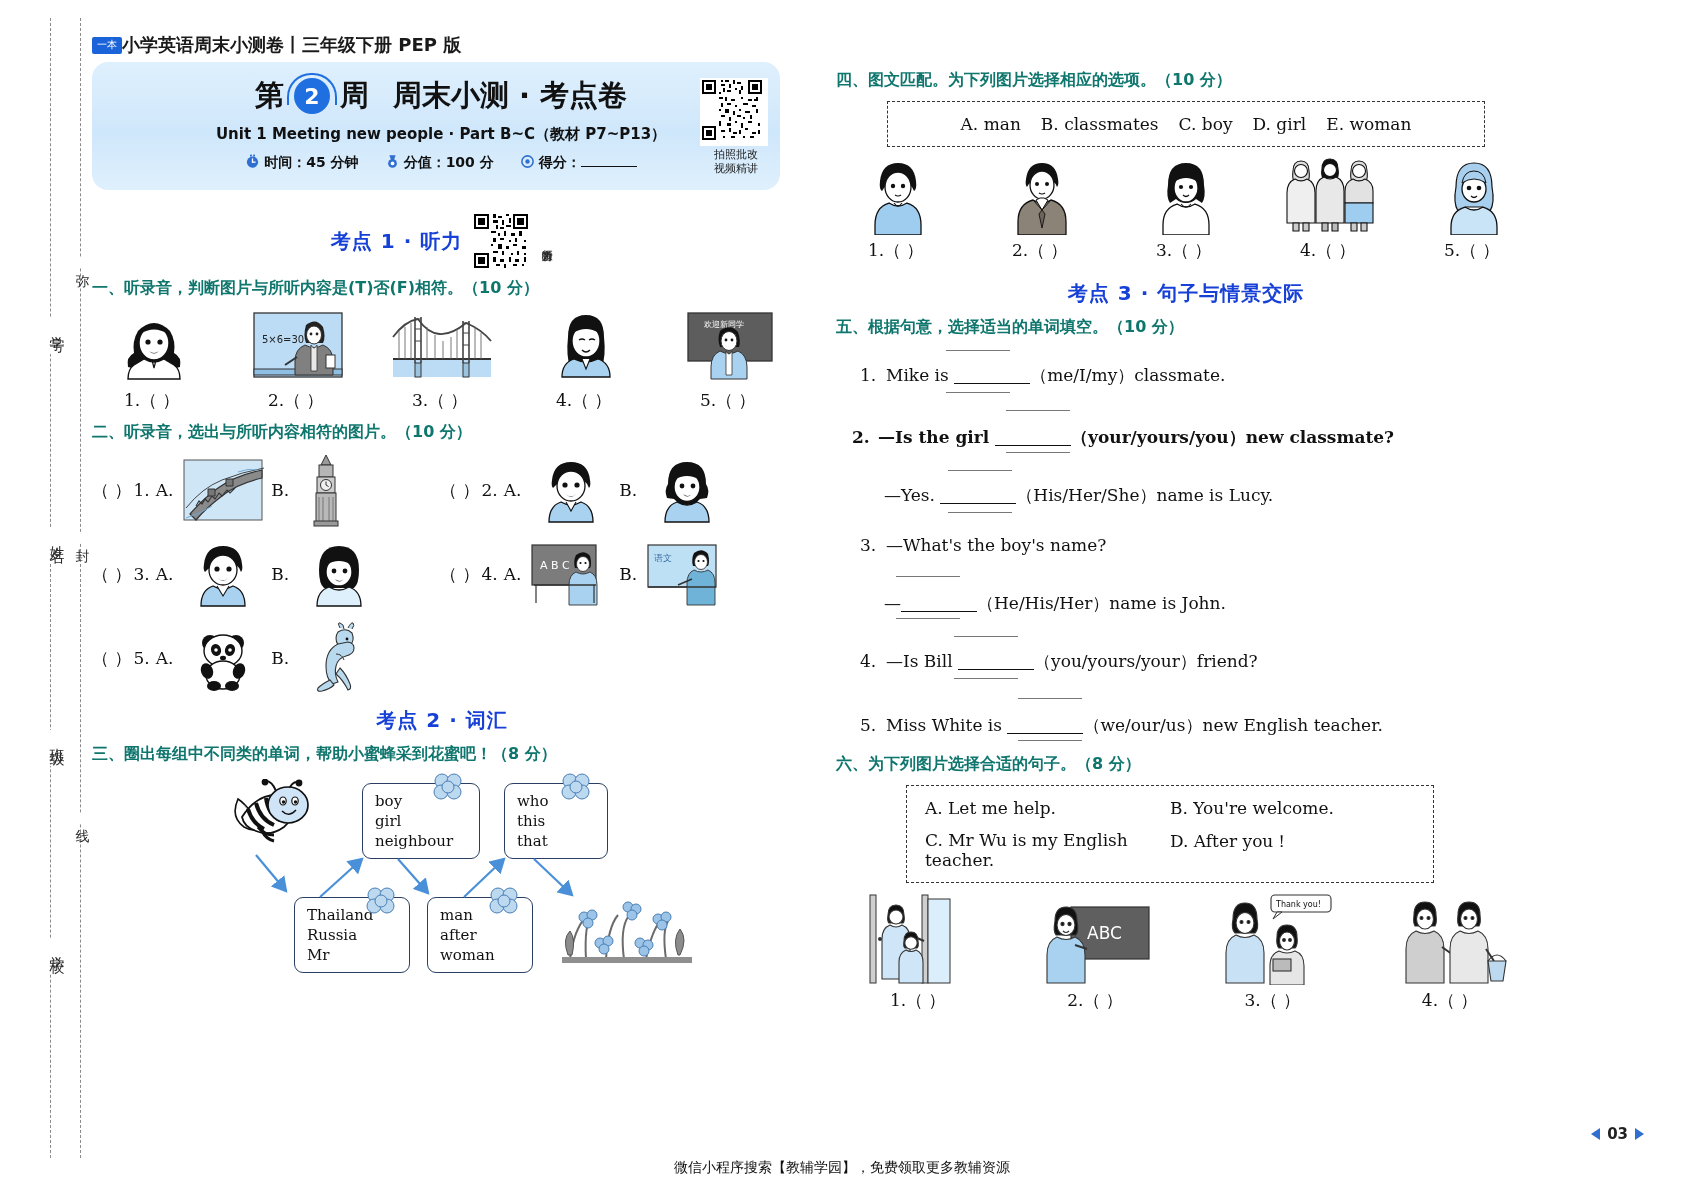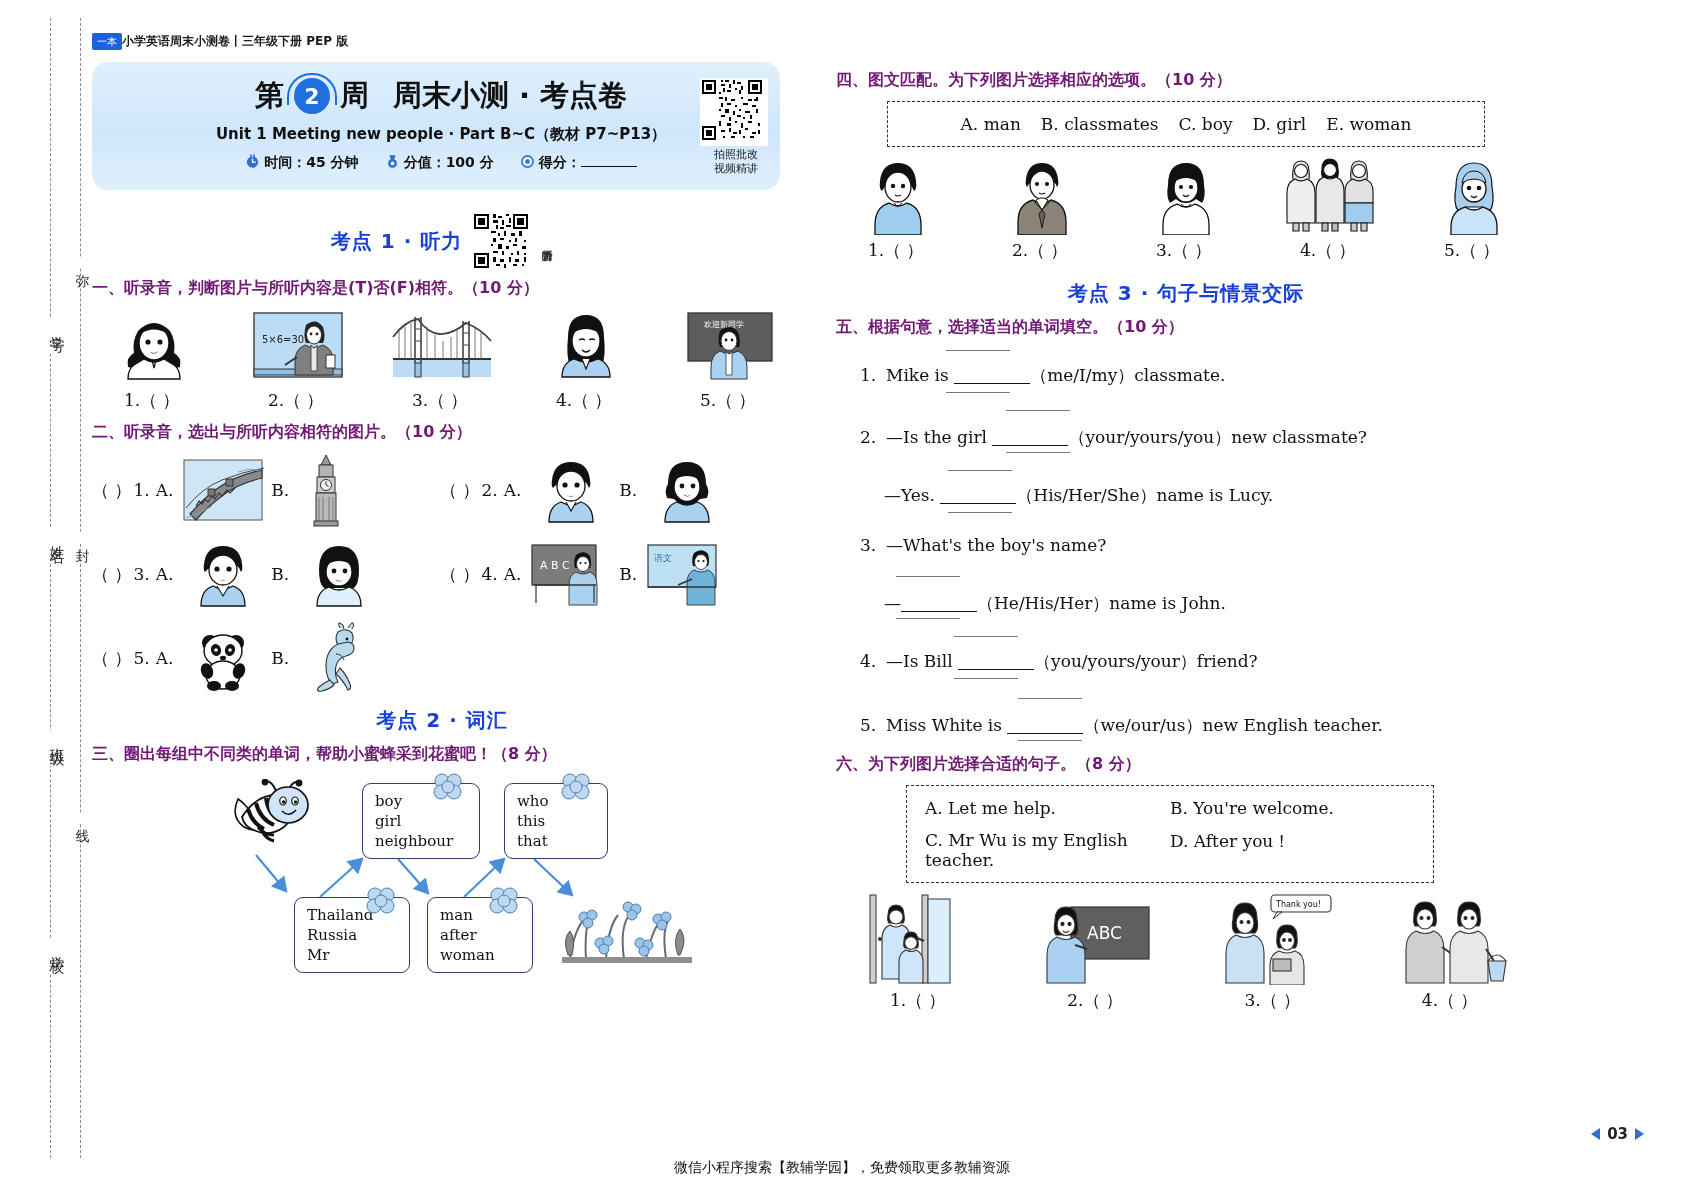--- a/index.html
+++ b/index.html
@@ -32,21 +32,21 @@
     font-size:14px;color:#2b2b2b;background:#fff;padding:5px 0;text-align:center;
   }
 
   
   .pub{position:absolute;left:92px;top:33px;display:flex;align-items:center;}
   .pub-logo{
     width:30px;height:17px;background:#1b63d8;color:#fff;
     font-family:"DejaVu Sans", sans-serif;font-size:10px;
     display:flex;align-items:center;justify-content:center;border-radius:2px;letter-spacing:0;
   }
-  .pub-title{font-family:"DejaVu Sans", sans-serif;font-size:12px;font-weight:bold;color:#1a1a1a;}
+  .pub-title{font-family:"DejaVu Sans", sans-serif;font-size:18px;font-weight:bold;color:#1a1a1a;}
 
   
   .col-left{position:absolute;left:92px;top:62px;width:700px;}
   .col-right{position:absolute;left:836px;top:62px;width:700px;}
 
   
   .banner{
     position:relative;width:688px;height:128px;border-radius:16px;
     background:linear-gradient(180deg,#dff0fd 0%,#cfe7fb 55%,#dff0fd 100%);
     overflow:hidden;
@@ -93,21 +93,21 @@
     font-family:"DejaVu Sans", sans-serif;font-size:11px;color:#222;line-height:13px;
   }
 
   .sec-title-plain{
     text-align:center;font-family:"DejaVu Sans", sans-serif;font-size:20px;
     font-weight:bold;color:#1640d6;letter-spacing:1px;margin:12px 0 10px;
   }
 
   
   .prompt{
-    font-family:"DejaVu Sans", sans-serif;font-size:16px;font-weight:bold;color:#701a75;
+    font-family:"DejaVu Sans", sans-serif;font-size:16px;font-weight:bold;color:#0f766e;
     margin:10px 0 8px;letter-spacing:0px;
   }
 
   
   .pic-row{display:flex;align-items:flex-end;justify-content:space-between;margin-top:6px;}
   .pic-cell{display:flex;flex-direction:column;align-items:center;width:124px;}
   .pic-box{height:78px;display:flex;align-items:flex-end;justify-content:center;}
   .numline{
     font-family:"DejaVu Serif", serif;font-size:17px;margin-top:4px;white-space:nowrap;
   }
@@ -865,21 +865,21 @@
         <div class="helper" style="left:110px;top:4px;"></div>
         <div class="helper" style="left:110px;top:46px;"></div>
         <div class="fib-text" style="position:absolute;top:16px;left:24px;">
           <span class="fib-num">1.</span><span>Mike is </span><span class="ul"></span><span>（me/I/my）classmate.</span>
         </div>
       </div>
 
       <div class="fib-item" style="height:56px;">
         <div class="helper" style="left:170px;top:6px;"></div>
         <div class="helper" style="left:170px;top:48px;"></div>
-        <div class="fib-text" style="position:absolute;top:20px;left:24px;">
+        <div class="fib-text" style="position:absolute;top:20px;left:16px;font-weight:bold;">
           <span class="fib-num">2.</span><span>—Is the girl </span><span class="ul"></span><span>（your/yours/you）new classmate?</span>
         </div>
       </div>
 
       <div class="fib-item" style="height:56px;">
         <div class="helper" style="left:112px;top:4px;"></div>
         <div class="helper" style="left:112px;top:46px;"></div>
         <div class="fib-text" style="position:absolute;top:16px;left:48px;">
           <span>—Yes. </span><span class="ul"></span><span>（His/Her/She）name is Lucy.</span>
         </div>

